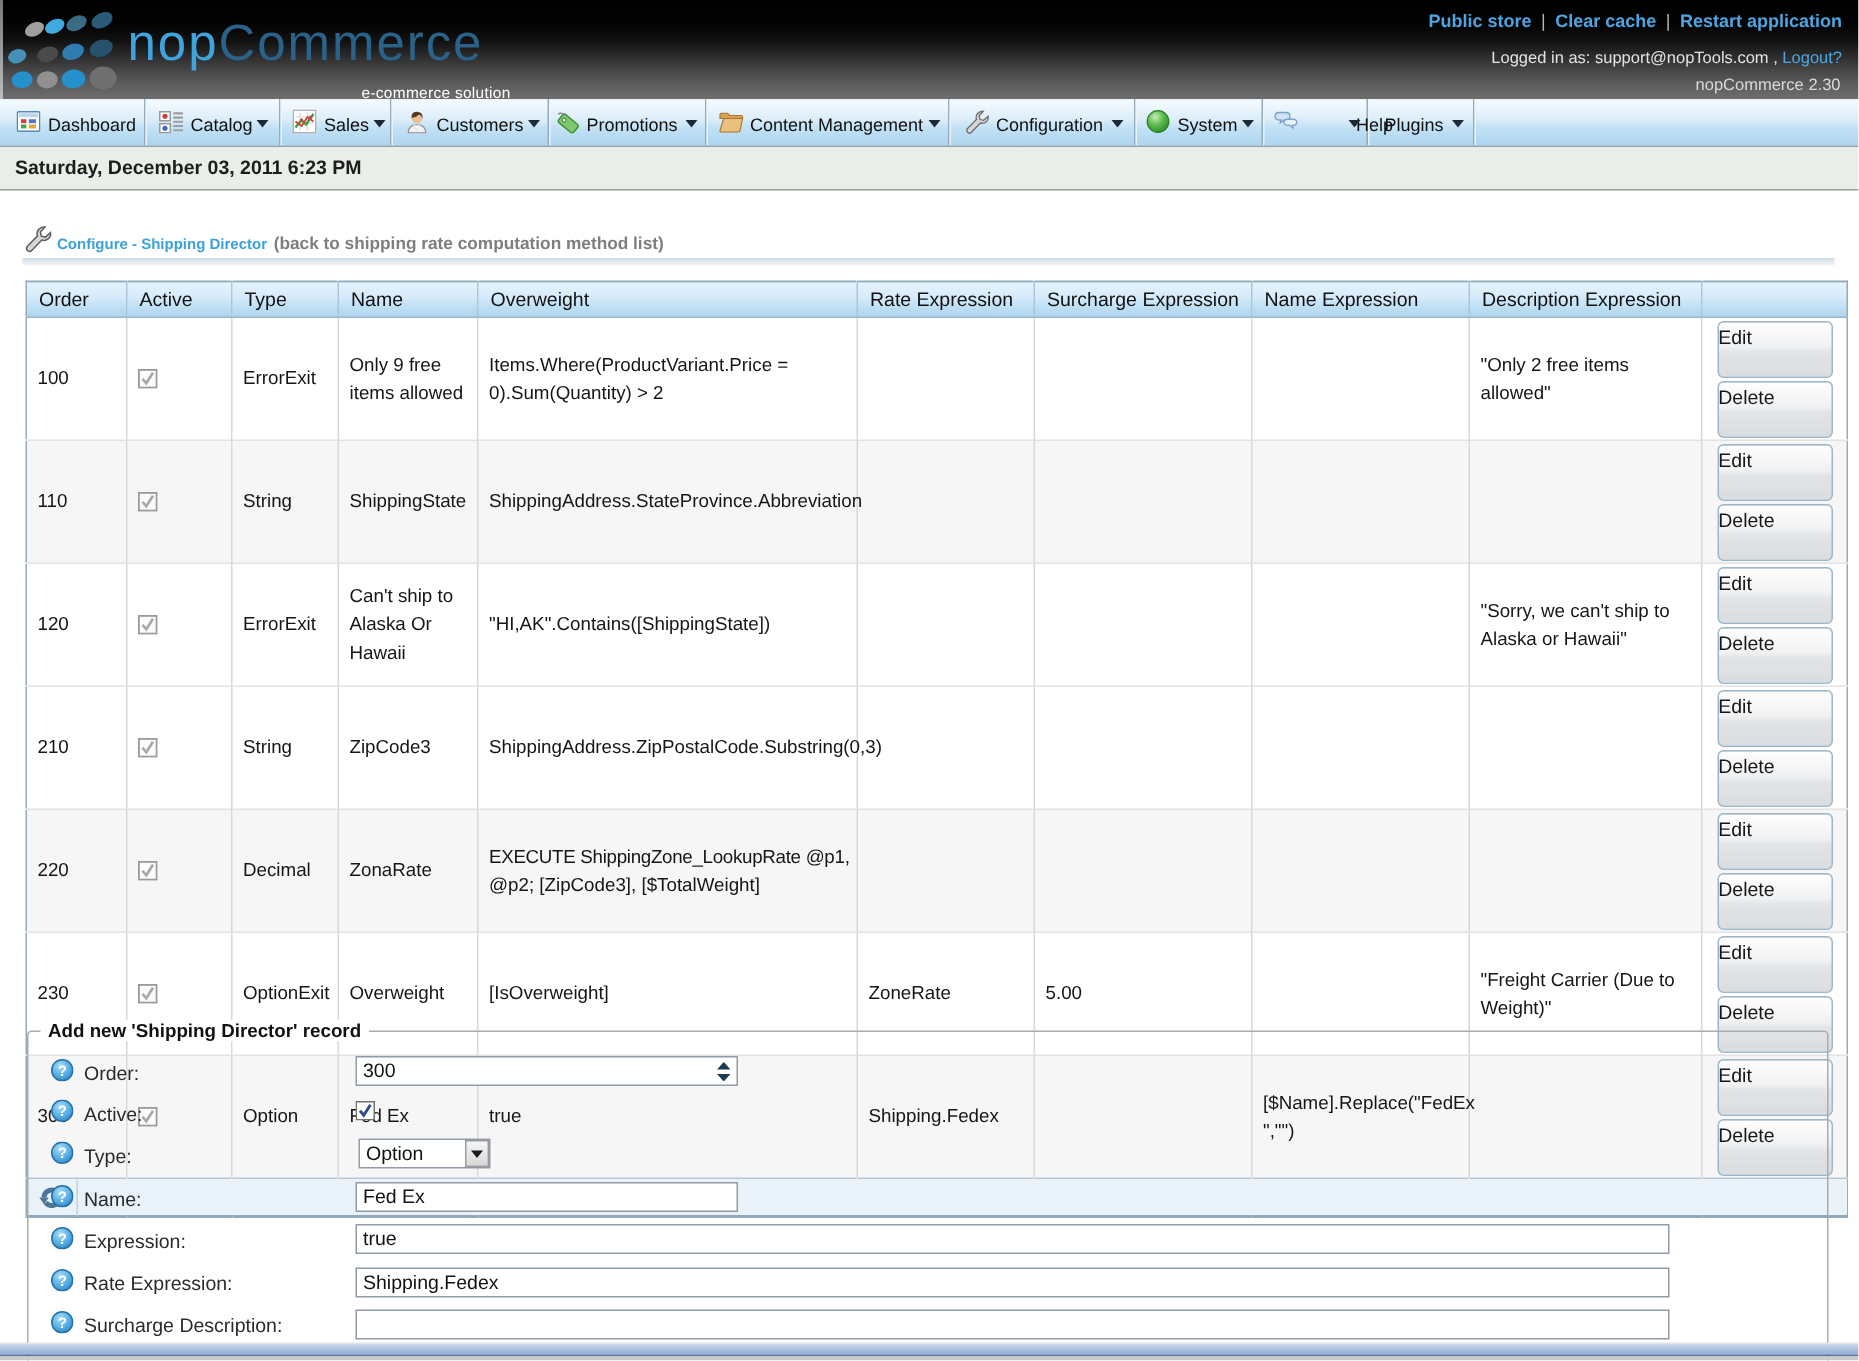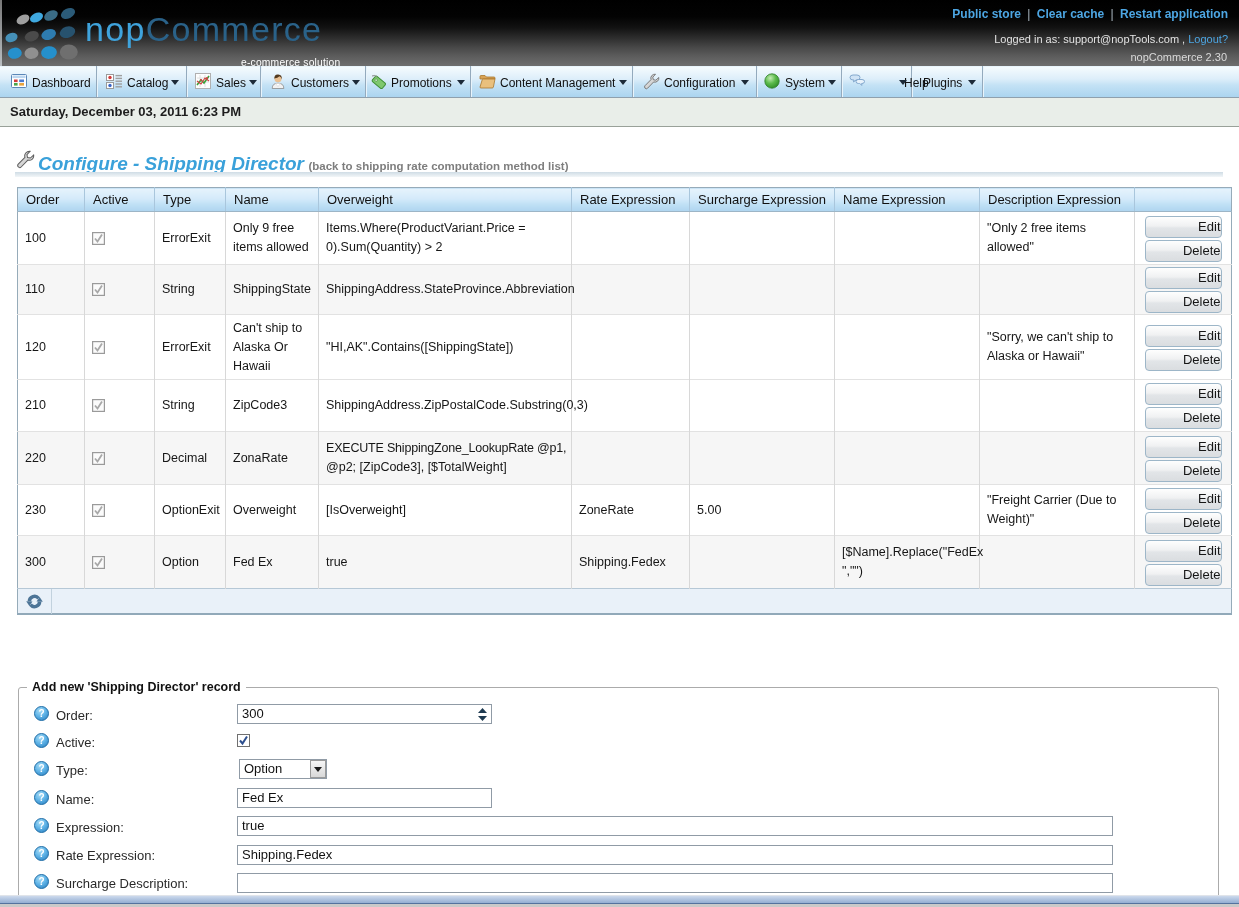--- a/index.html
+++ b/index.html
@@ -32,38 +32,38 @@
 .marr { position:absolute; top:80px; width:0; height:0;
   border-left:4px solid transparent; border-right:4px solid transparent; border-top:5px solid #1c2a38; }
 
 
 #datebar { position:absolute; left:0; top:97px; width:1239px; height:30px;
   background:#e9eee9; border-top:1px solid #8fa0ad; border-bottom:1px solid #99a199;
   font-size:13px; font-weight:bold; color:#1d1d1d; line-height:28px; padding-left:10px; }
 
 
 #title { position:absolute; left:38px; top:153px; }
-#title .t1 { font-size:19px; font-weight:bold; color:#3aa1da;font-style:italic; }
+#title .t1 { font-size:10px; font-weight:bold; color:#3aa1da; }
 #title .t2 { font-size:11.5px; font-weight:bold; color:#7e7e7e; }
 #hrline { position:absolute; left:15px; top:172px; width:1208px; height:5px;
   background:linear-gradient(180deg,#cfdce5,#f2f6f8); }
 
 
 #grid { position:absolute; left:17px; top:187px; }
 table { border-collapse:collapse; table-layout:fixed; width:1214px;
   border:1px solid #96abb9; border-bottom:2px solid #91a9b9; }
 th { height:24px; background:linear-gradient(180deg,#e6f3fc 0%,#d4eafa 45%,#bfe0f5 70%,#aed4ef 100%);
   border-right:1px solid #a9c6dc; border-bottom:1px solid #9db5c6;
   font-weight:normal; text-align:left; padding:0 0 0 8px; font-size:13px; color:#111; }
 td { border-right:1px solid #d8d8d8; border-top:1px solid #e2e2e2;
   padding:2px 5px 2px 7px; font-size:12.5px; color:#161616; vertical-align:middle; line-height:19px; }
 td:last-child, th:last-child { border-right:none; }
 tr.alt td { background:#f6f6f6; }
 td.btns { padding:2px 0 1px; text-align:center; } td.btns .btn + .btn { margin-top:2px; }
-.btn { display:block; width:77px; height:22px; margin:0 auto; text-align:right;
+.btn { display:block; width:77px; height:38px; margin:0 auto; text-align:left;
   border:1px solid #9db6c8; border-radius:4px; font-size:13px; color:#161616; line-height:20px;
   background:linear-gradient(180deg,#fefefe 0%,#f0f1f2 45%,#e2e5e8 55%,#dadde0 100%); }
 #tfoot td { background:#e9f1f9; height:25px; padding:0; position:relative; border-top:1px solid #b6c8d6; }
 #vline { position:absolute; left:33px; top:0; width:1px; height:25px; background:#c2d2de; }
 
 
 #fs { position:absolute; left:18px; top:687px; width:1201px; height:260px;
   border:1px solid #ababab; border-radius:3px; }
 #legend { position:absolute; left:27px; top:680px; background:#fff; padding:0 5px;
   font-size:12.5px; font-weight:bold; color:#111; }

